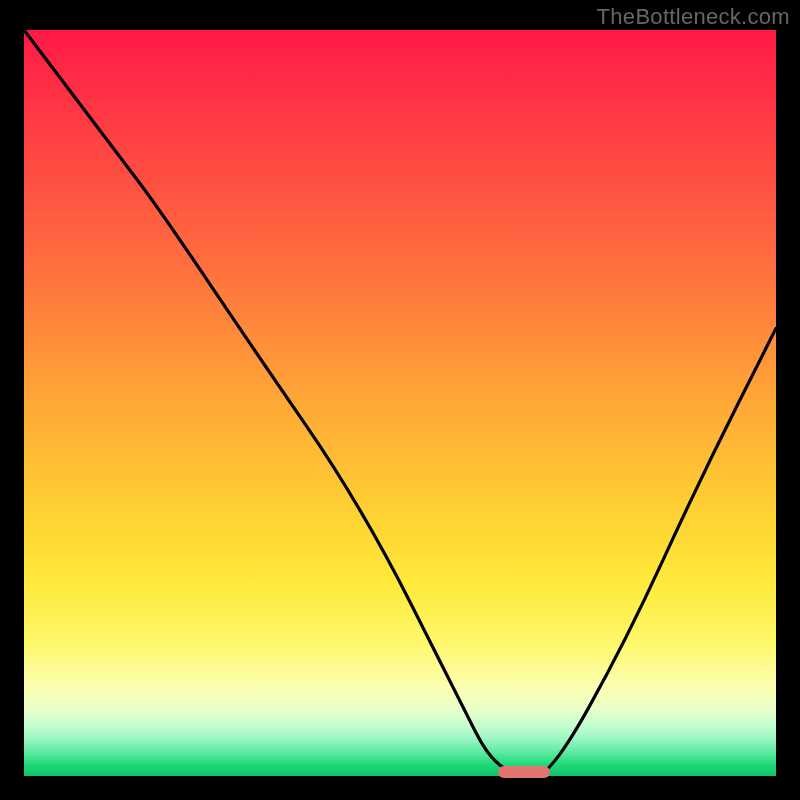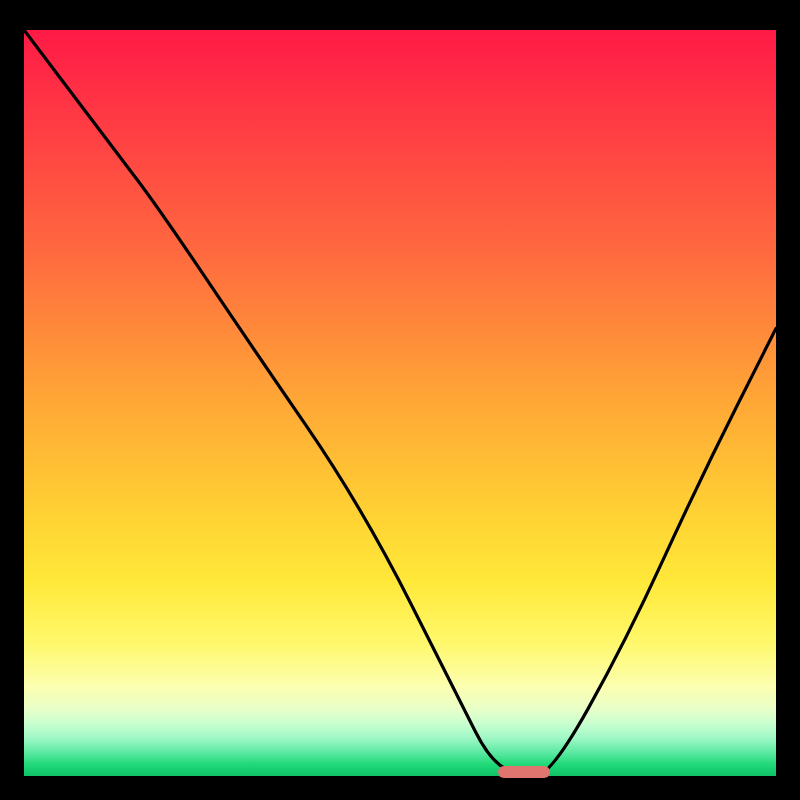--- a/index.html
+++ b/index.html
@@ -67,20 +67,21 @@
     position: absolute;
     background: #e0756f;
     border-radius: 999px;
   }
 </style>
 </head>
 <body>
 
 <div class="frame">
 
+  <div class="watermark">TheBottleneck.com</div>
 
   <div class="plot-area">
     <div class="gradient-bg"></div>
 
     <svg class="curve" viewBox="0 0 752 746" preserveAspectRatio="none">
       <path id="curve-path" fill="none" stroke="#000000" stroke-width="3.2" stroke-linejoin="round" stroke-linecap="round" d="M 0 0 Q 0 0 45.12 59.68000000000001 Q 90.24 119.36000000000001 112.79999999999998 149.2 Q 135.35999999999999 179.03999999999996 180.48 246.18 Q 225.6 313.32000000000005 282 395.38 Q 338.40000000000003 477.44 387.28 574.42 Q 436.15999999999997 671.4 451.2 701.24 Q 466.24 731.08 481.28000000000003 738.54 Q 496.32000000000005 746 511.36 746 Q 526.4 746 564 678.86 Q 601.6 611.72 639.2 529.66 Q 676.8000000000001 447.59999999999997 714.4000000000001 373 T 752 298.40000000000003"></path>
     </svg>
 
     <div id="marker" class="marker" style="left: 473.76px; top: 736px; width: 52.64px; height: 12px; background: rgb(224, 117, 111);"></div>
   </div>

